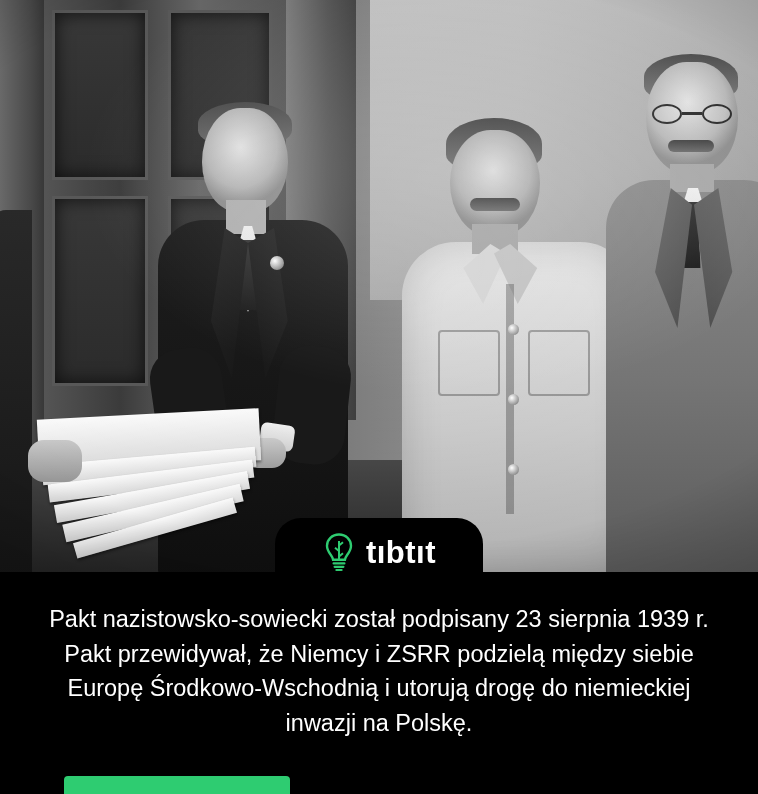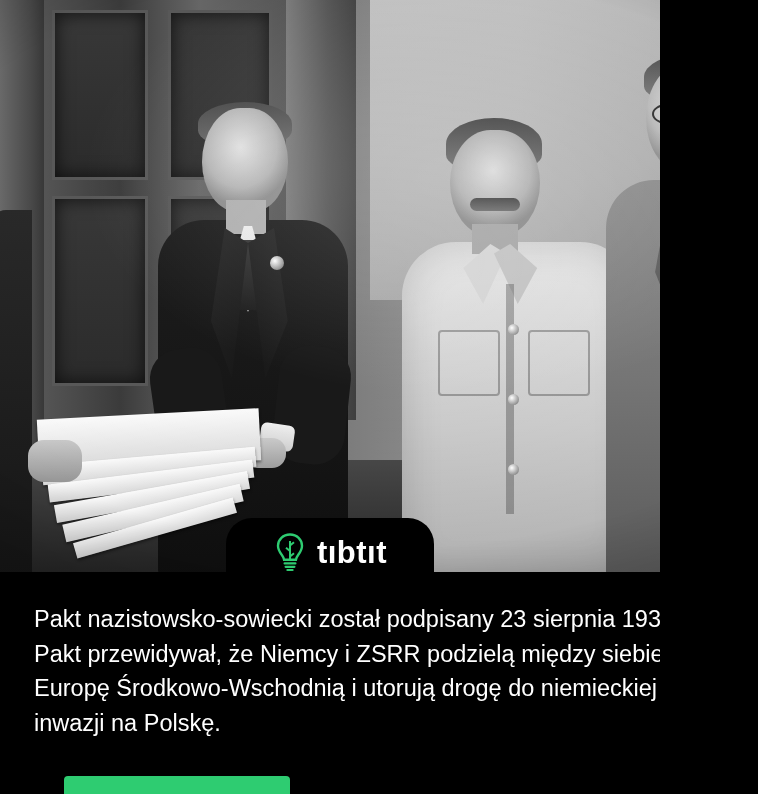--- a/index.html
+++ b/index.html
@@ -5,21 +5,21 @@
   * { box-sizing: border-box; margin: 0; padding: 0; }
   html, body {
     width: 758px;
     height: 794px;
     background: #000;
     font-family: "Liberation Sans", sans-serif;
     overflow: hidden;
   }
   .card {
     position: relative;
-    width: 660px;
+    width: 758px;
     height: 794px;
     background: #000;
     overflow: hidden;
   }
 
   
   .photo {
     position: absolute;
     top: 0; left: 0;
     width: 758px;
@@ -324,21 +324,21 @@
     width: 758px;
     height: 222px;
     background: #000;
     z-index: 4;
   }
   .caption {
     padding: 30px 34px 0 34px;
     color: #fff;
     font-size: 23.5px;
     line-height: 1.47;
-    text-align: left;
+    text-align: center;
     font-weight: 400;
   }
   .accent-bar {
     position: absolute;
     left: 64px;
     bottom: 0;
     width: 226px;
     height: 18px;
     background: #2ecc71;
     border-radius: 4px 4px 0 0;

